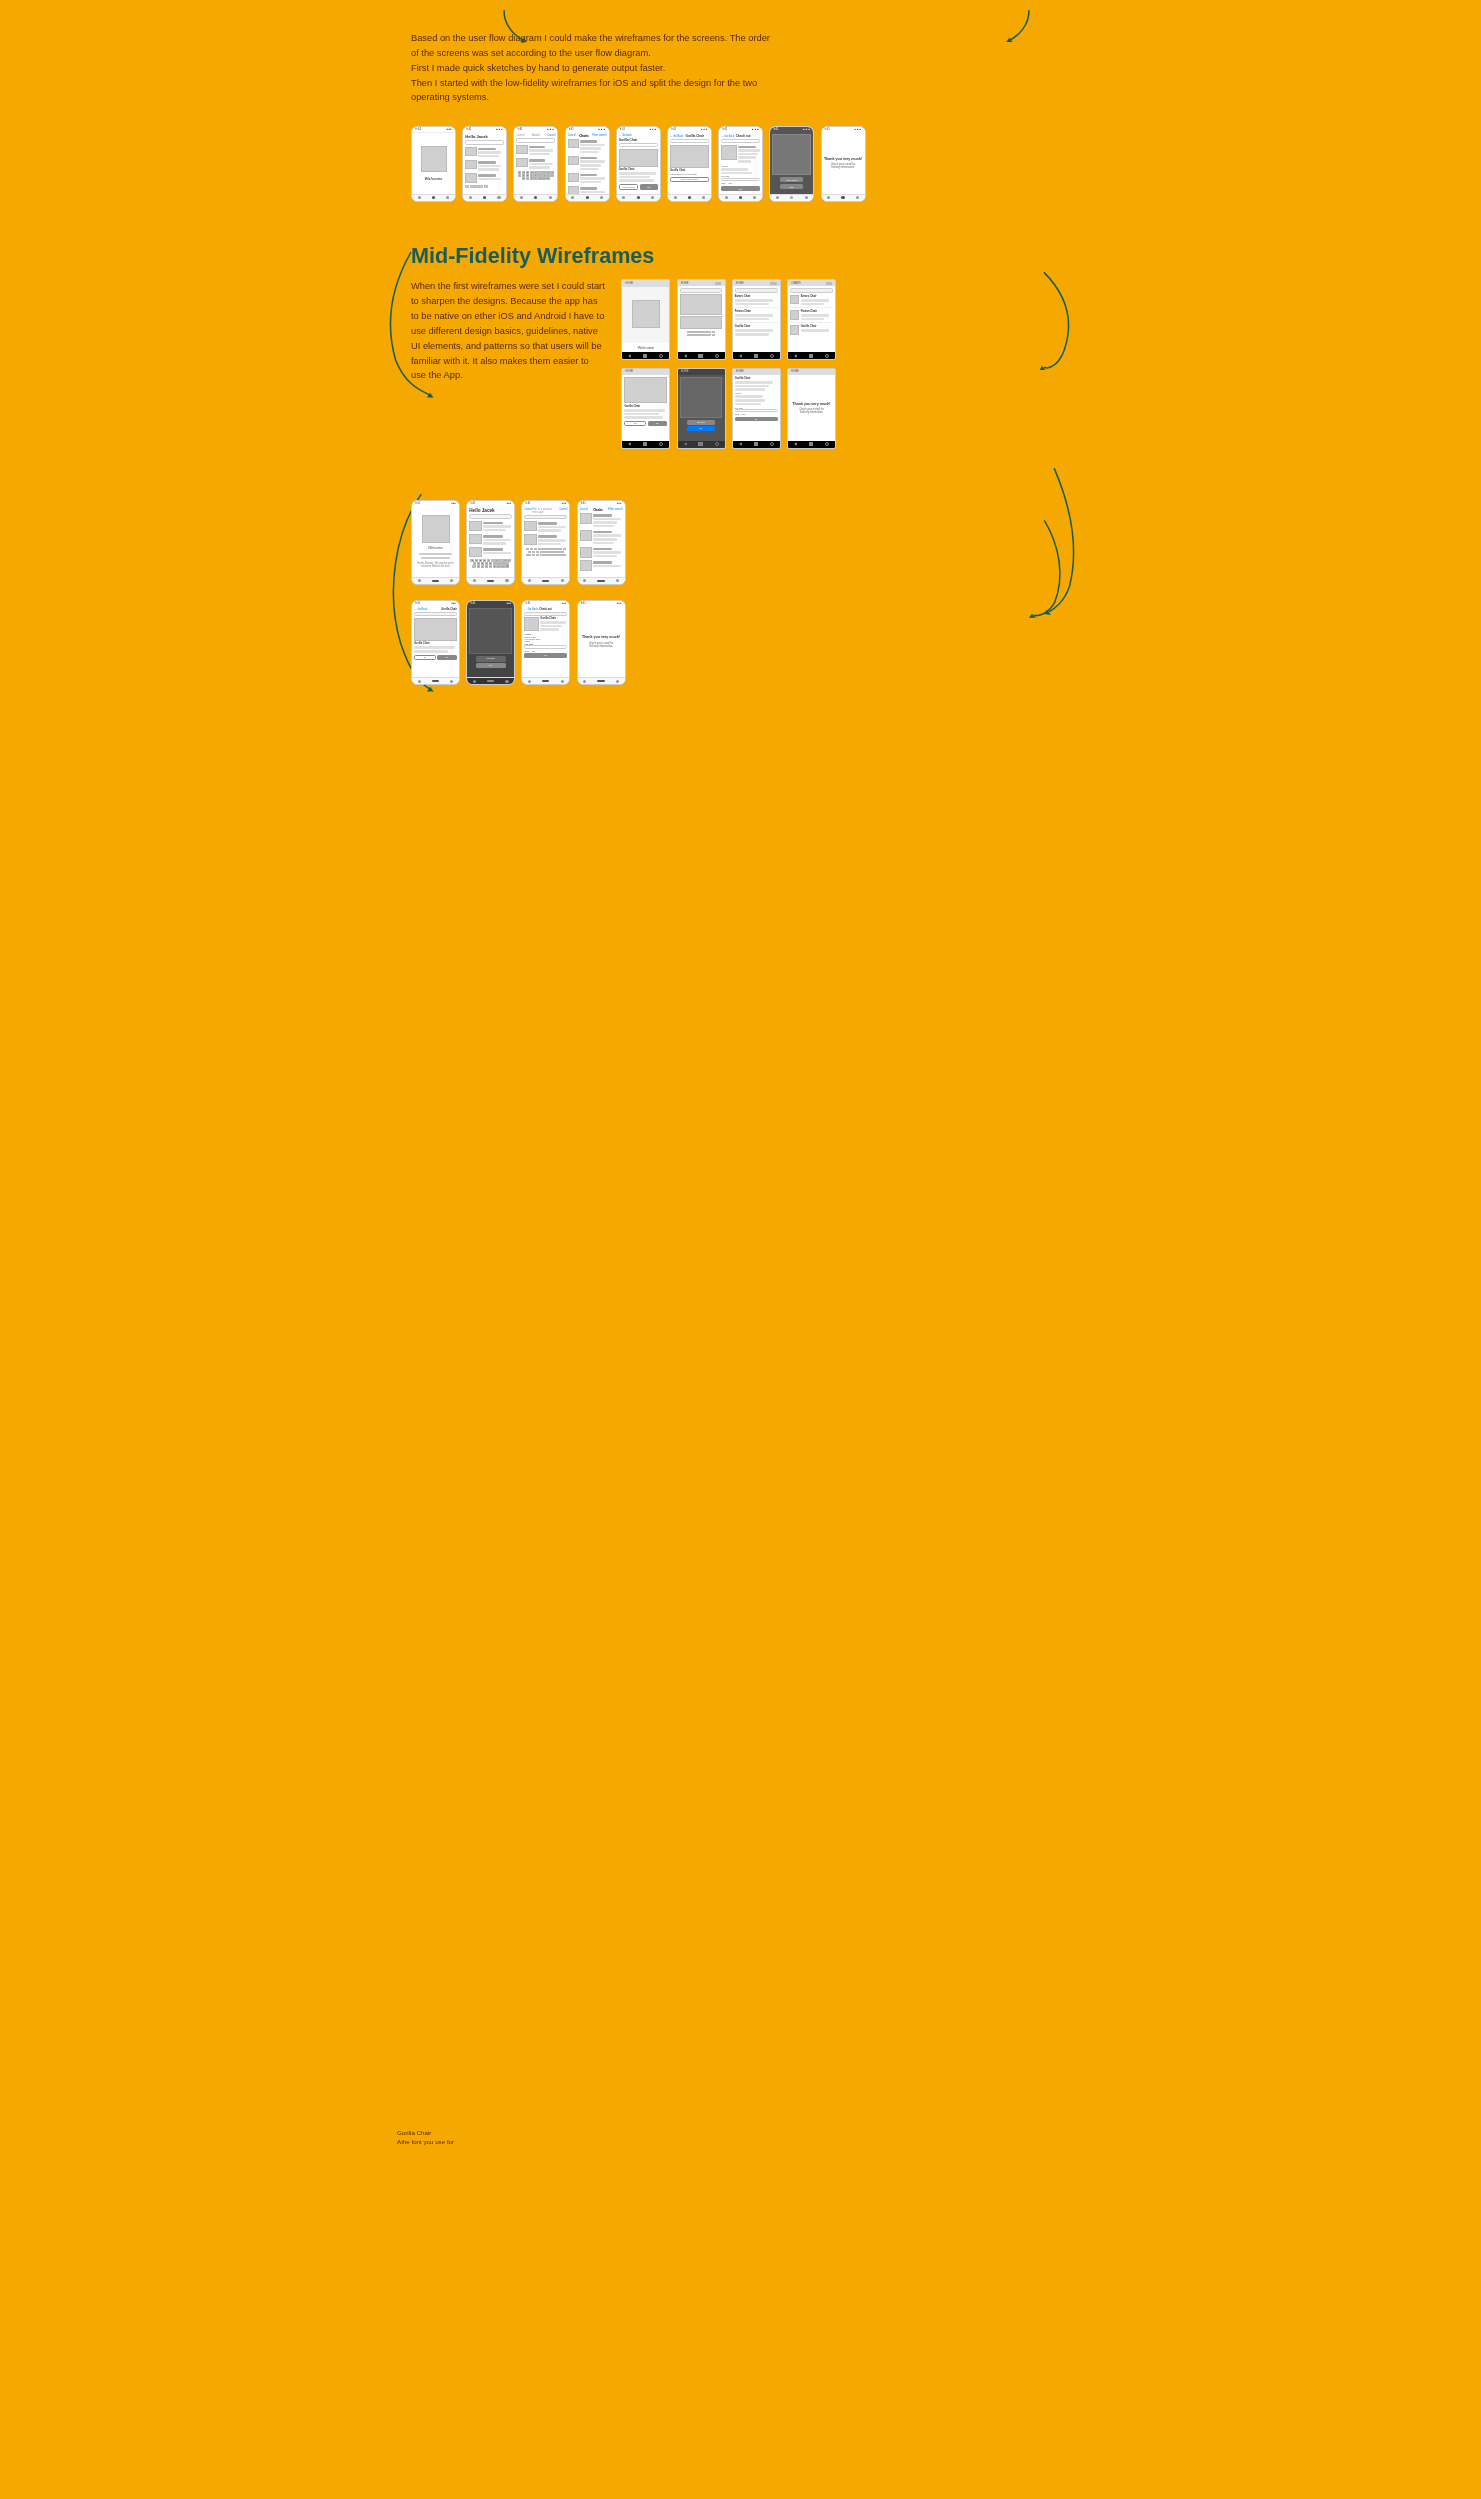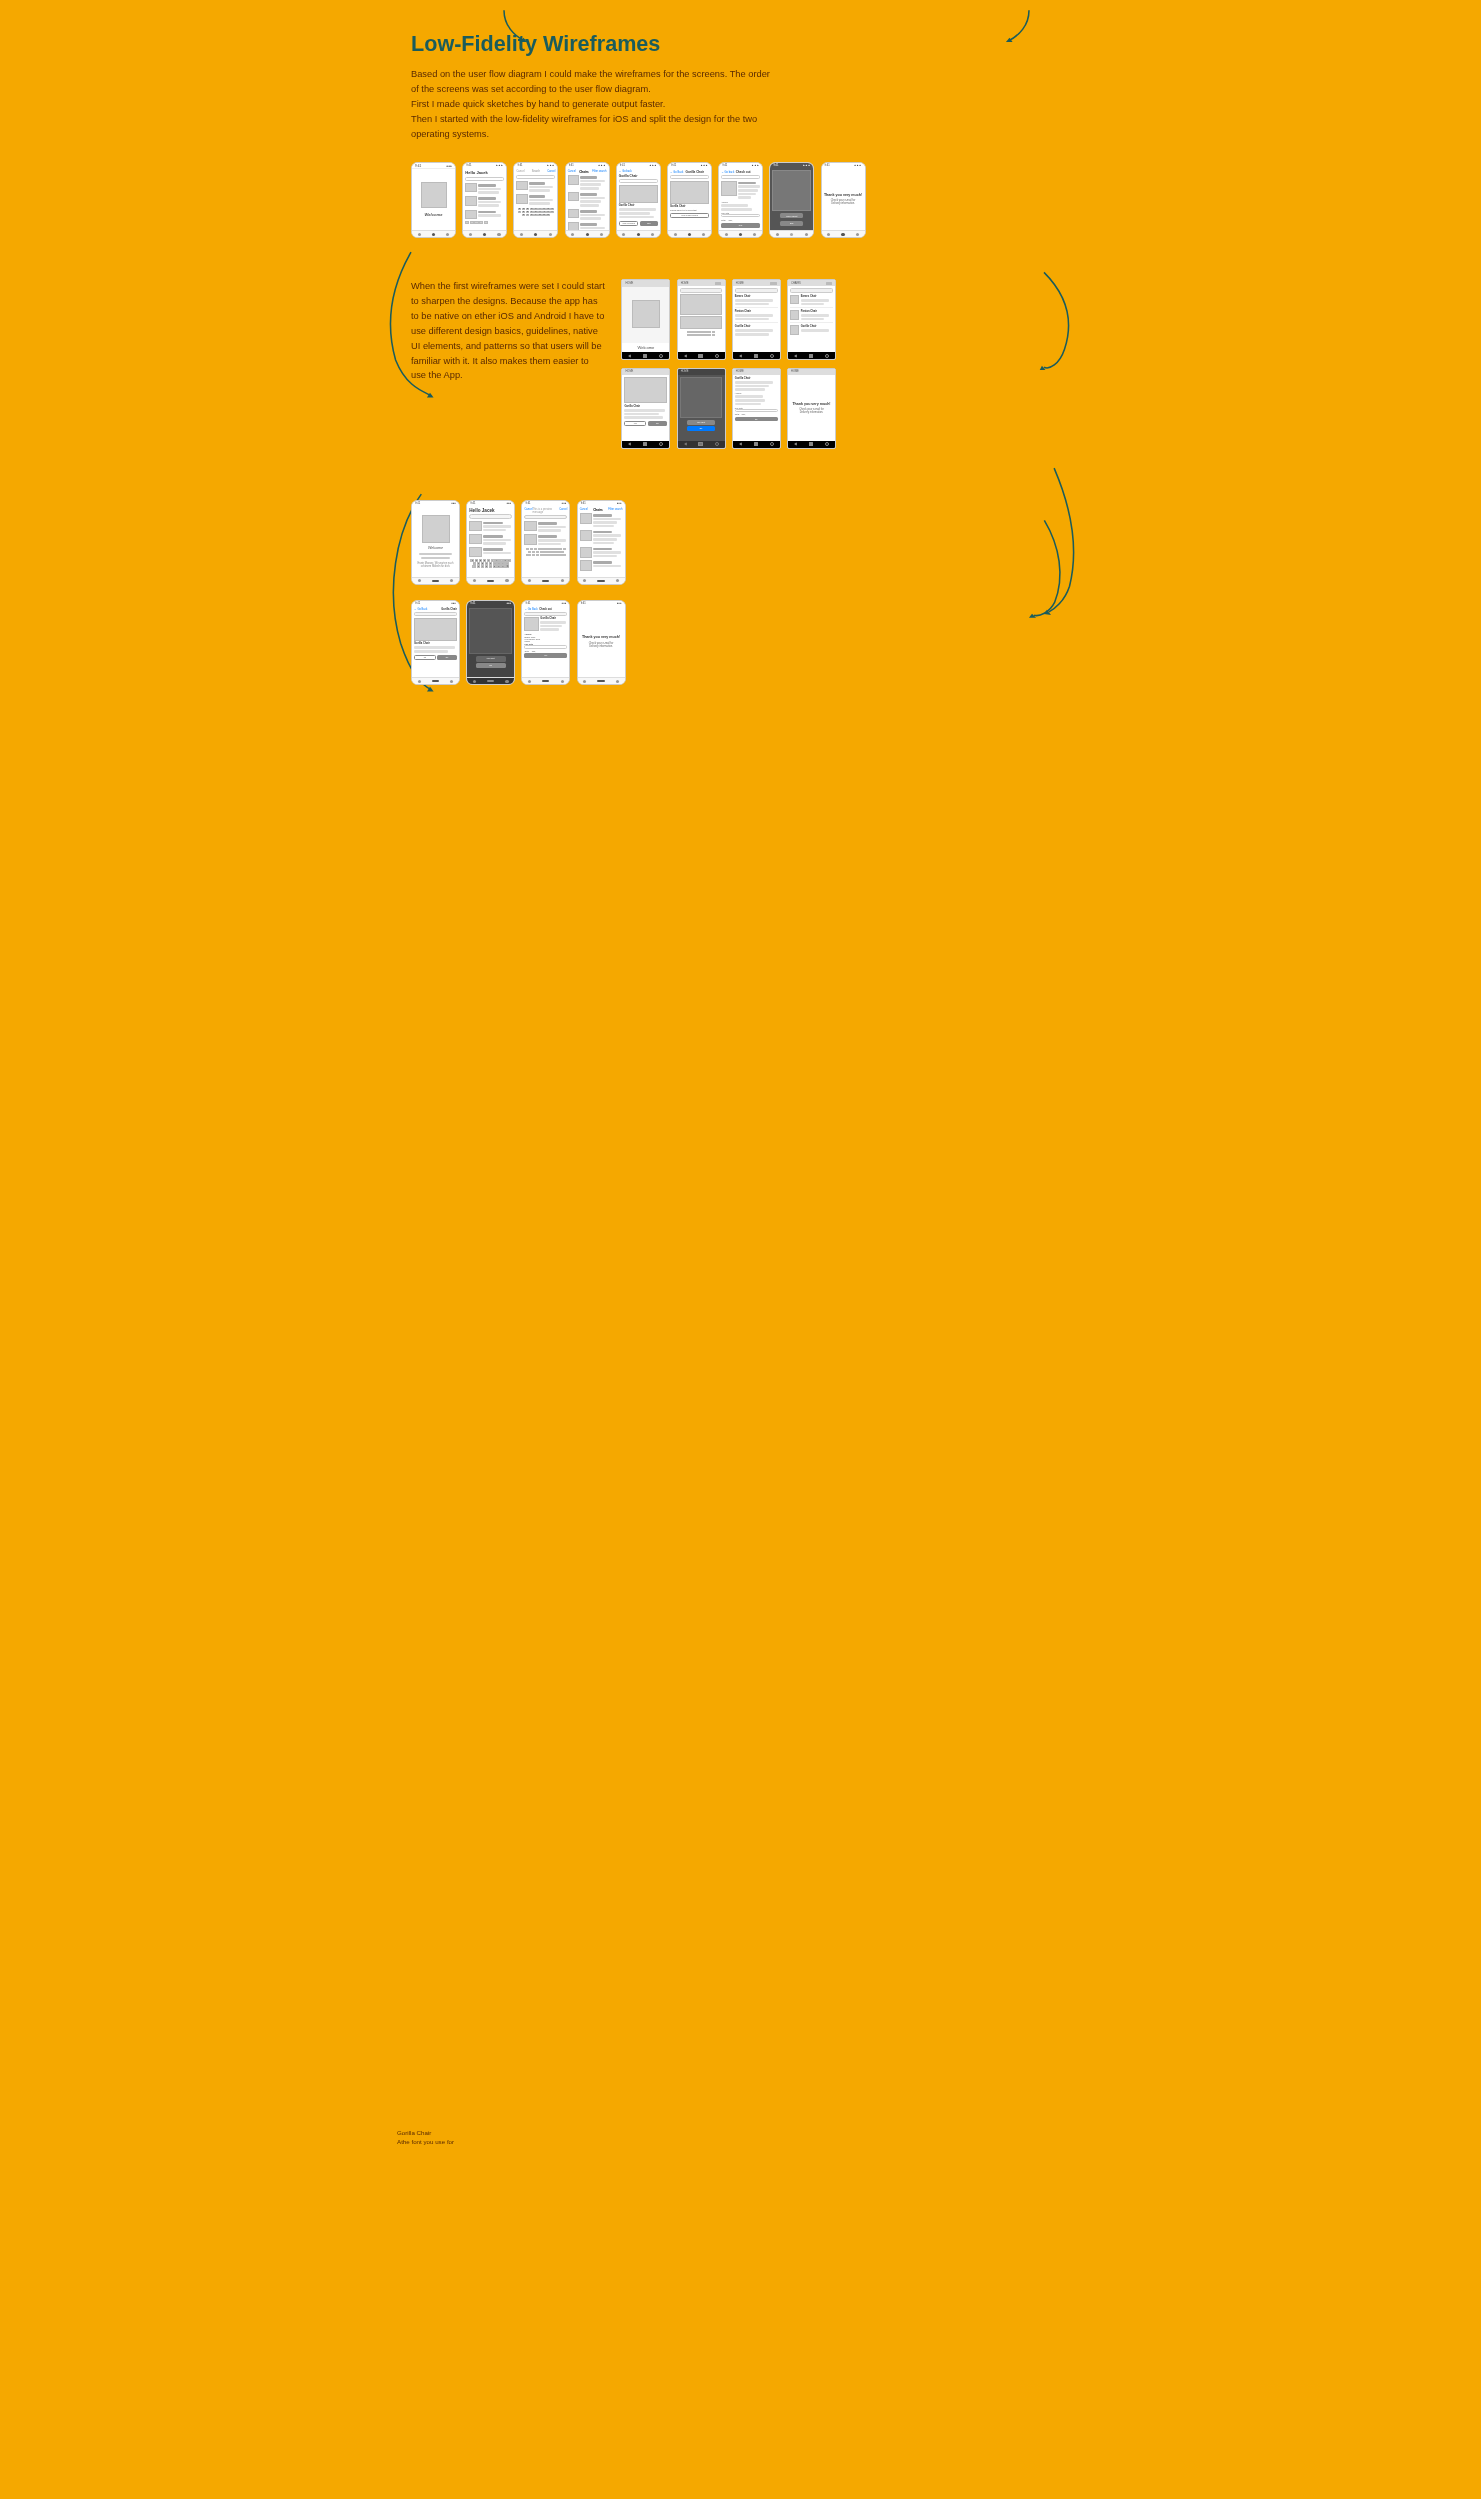--- a/index.html
+++ b/index.html
@@ -218,21 +218,20 @@
     <path d="M 60 10 C 60 40, 80 60, 100 70" stroke="#1a5c5c" stroke-width="3" fill="none"></path>
     <polygon points="98,64 105,72 92,72" fill="#1a5c5c"></polygon>
   </svg>
 
   <svg class="deco-svg" style="top:5.1px; right:51px; width:62px; height:41px;" viewBox="0 0 120 80">
     <path d="M 60 10 C 60 40, 40 60, 20 70" stroke="#1a5c5c" stroke-width="3" fill="none"></path>
     <polygon points="22,64 15,72 28,72" fill="#1a5c5c"></polygon>
   </svg>
 
   <div class="lowfi-section">
-    <h2 class="section-title">Low-Fidelity Wireframes</h2>
     <p class="section-desc">Based on the user flow diagram I could make the wireframes for the screens. The order of the screens was set according to the user flow diagram.<br>First I made quick sketches by hand to generate output faster.<br>Then I started with the low-fidelity wireframes for iOS and split the design for the two operating systems.</p>
 
     <div class="screens-row">
 
       <div style="display:flex; flex-direction:column; align-items:center;">
         <div class="phone-mockup" style="width:45px; height:76px;">
           <div class="phone-status-bar">
             <span>9:41</span>
             <div style="display:flex;gap:1px;">
                 <span>●●●</span>
@@ -577,20 +576,21 @@
     <path d="M 80 10 C 120 50, 140 100, 120 160 C 110 190, 90 200, 80 195" stroke="#1a5c5c" stroke-width="3" fill="none"></path>
     <polygon points="76,192 84,202 70,204" fill="#1a5c5c"></polygon>
   </svg>
 
   <svg class="deco-svg" style="top:247px; left:10.3px; width:62px; height:154px;" viewBox="0 0 120 300">
     <path d="M 60 10 C 20 80, 10 150, 30 220 C 50 270, 80 280, 100 290" stroke="#1a5c5c" stroke-width="3" fill="none"></path>
     <polygon points="97,284 104,293 91,293" fill="#1a5c5c"></polygon>
   </svg>
 
   <div class="midfi-section section-spacing">
+    <h2 class="section-title">Mid-Fidelity Wireframes</h2>
     <div style="display:flex; gap:15.4px;">
       <div style="max-width:195px;">
         <p class="section-desc">When the first wireframes were set I could start to sharpen the designs. Because the app has to be native on ether iOS and Android I have to use different design basics, guidelines, native UI elements, and patterns so that users will be familiar with it. It also makes them easier to use the App.</p>
       </div>
 
       <div style="flex:1;">
         <div style="display:flex; gap:6.2px; margin-bottom:7.7px;">
 
           <div class="phone-mockup" style="width:49px; height:81px; border-radius:2.1px;">
             <div style="background:#ddd; height:7.2px; display:flex; align-items:center; padding:0 3.1px;">

